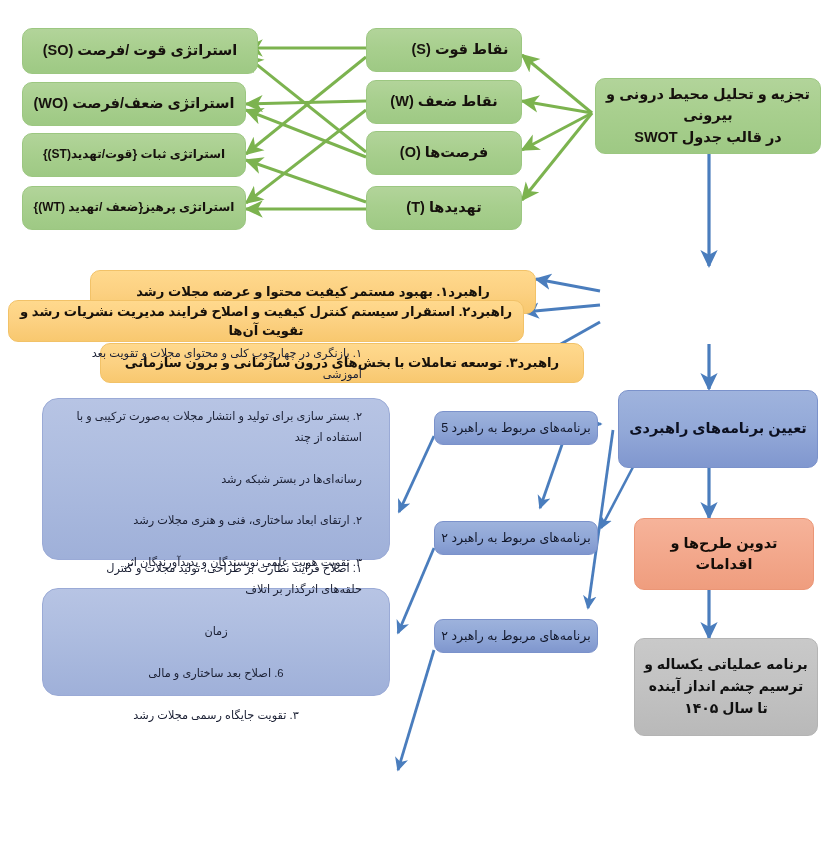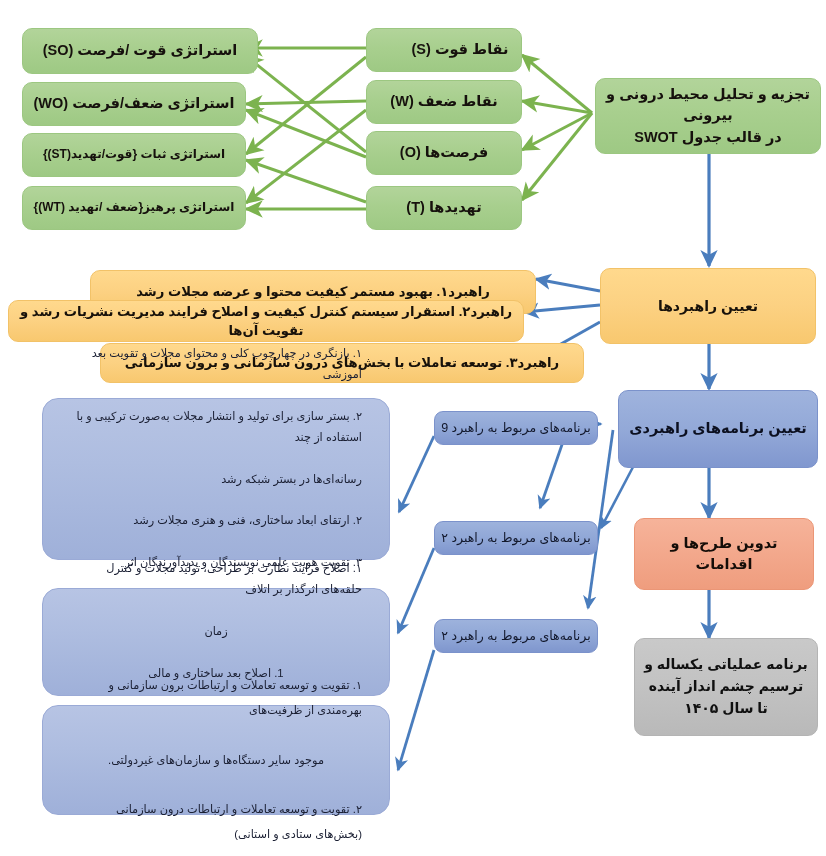--- a/index.html
+++ b/index.html
@@ -236,40 +236,37 @@
   <div class="node amber strategy" style="left:90px;  top:256px; width:446px; height:44px;margin-top:14px;">
     <span class="txt">راهبرد۱. بهبود مستمر کیفیت محتوا و عرضه مجلات رشد</span>
   </div>
   <div class="node amber strategy" style="left:8px;   top:300px; width:516px; height:42px;">
     <span class="txt">راهبرد۲. استقرار سیستم کنترل کیفیت و اصلاح فرایند مدیریت نشریات رشد و تقویت آن‌ها</span>
   </div>
   <div class="node amber strategy" style="left:100px; top:343px; width:484px; height:40px;">
     <span class="txt">راهبرد۳. توسعه تعاملات با بخش‌های درون سازمانی و برون سازمانی</span>
   </div>
 
-  <div class="node amber" style="left:600px; top:268px; width:216px; height:76px;">
-    <span class="txt">تعیین راهبردها</span>
-  </div>
 
   <div class="node blue" style="left:618px; top:390px; width:200px; height:78px;">
     <span class="txt">تعیین برنامه‌های راهبردی</span>
   </div>
 
   <div class="node salmon" style="left:634px; top:518px; width:180px; height:72px;">
     <span class="txt">تدوین طرح‌ها و اقدامات</span>
   </div>
 
   <div class="node grey" style="left:634px; top:638px; width:184px; height:98px; line-height:1.55;">
     <span class="txt">برنامه عملیاتی یکساله و
 ترسیم چشم انداز آینده
 تا سال ۱۴۰۵</span>
   </div>
 
   <div class="node blue-prog" style="left:434px; top:411px; width:164px; height:34px;">
-    <span class="txt">برنامه‌های مربوط به راهبرد 9</span>
+    <span class="txt">برنامه‌های مربوط به راهبرد 5</span>
   </div>
   <div class="node blue-prog" style="left:434px; top:521px; width:164px; height:34px;">
     <span class="txt">برنامه‌های مربوط به راهبرد ۲</span>
   </div>
   <div class="node blue-prog" style="left:434px; top:619px; width:164px; height:34px;">
     <span class="txt">برنامه‌های مربوط به راهبرد ۲</span>
   </div>
 
   <div class="node panel" style="left:42px; top:398px; width:348px; height:162px;">
     <span class="txt">
@@ -279,26 +276,19 @@
       <span class="ln">۲. ارتقای ابعاد ساختاری، فنی و هنری مجلات رشد</span>
       <span class="ln">۳.      تقویت هویت علمی نویسندگان و پدیدآورندگان اثر</span>
       <span class="ln">۴. ارزیابی مستمر مجلات و تعیین میزان اثربخشی آن‌ها</span>
     </span>
   </div>
 
   <div class="node panel" style="left:42px; top:588px; width:348px; height:108px;">
     <span class="txt">
       <span class="ln">۱. اصلاح فرایند نظارت بر طراحی، تولید مجلات و کنترل حلقه‌های اثرگذار بر اتلاف</span>
       <span class="ln" style="text-align:center;">زمان</span>
-      <span class="ln" style="text-align:center;">1. اصلاح بعد ساختاری و مالی</span>
+      <span class="ln" style="text-align:center;">6. اصلاح بعد ساختاری و مالی</span>
       <span class="ln" style="text-align:center;">۳. تقویت جایگاه رسمی مجلات رشد</span>
     </span>
   </div>
 
-  <div class="node panel" style="left:42px; top:705px; width:348px; height:110px;">
-    <span class="txt" style="line-height:2.2;">
-      <span class="ln">۱. تقویت و توسعه تعاملات و ارتباطات برون سازمانی و بهره‌مندی از ظرفیت‌های</span>
-      <span class="ln" style="text-align:center;">موجود سایر دستگاه‌ها و سازمان‌های غیردولتی.</span>
-      <span class="ln">۲. تقویت و توسعه تعاملات و ارتباطات درون سازمانی (بخش‌های ستادی و استانی)</span>
-    </span>
-  </div>
 
 </div>
 
 </body></html>

